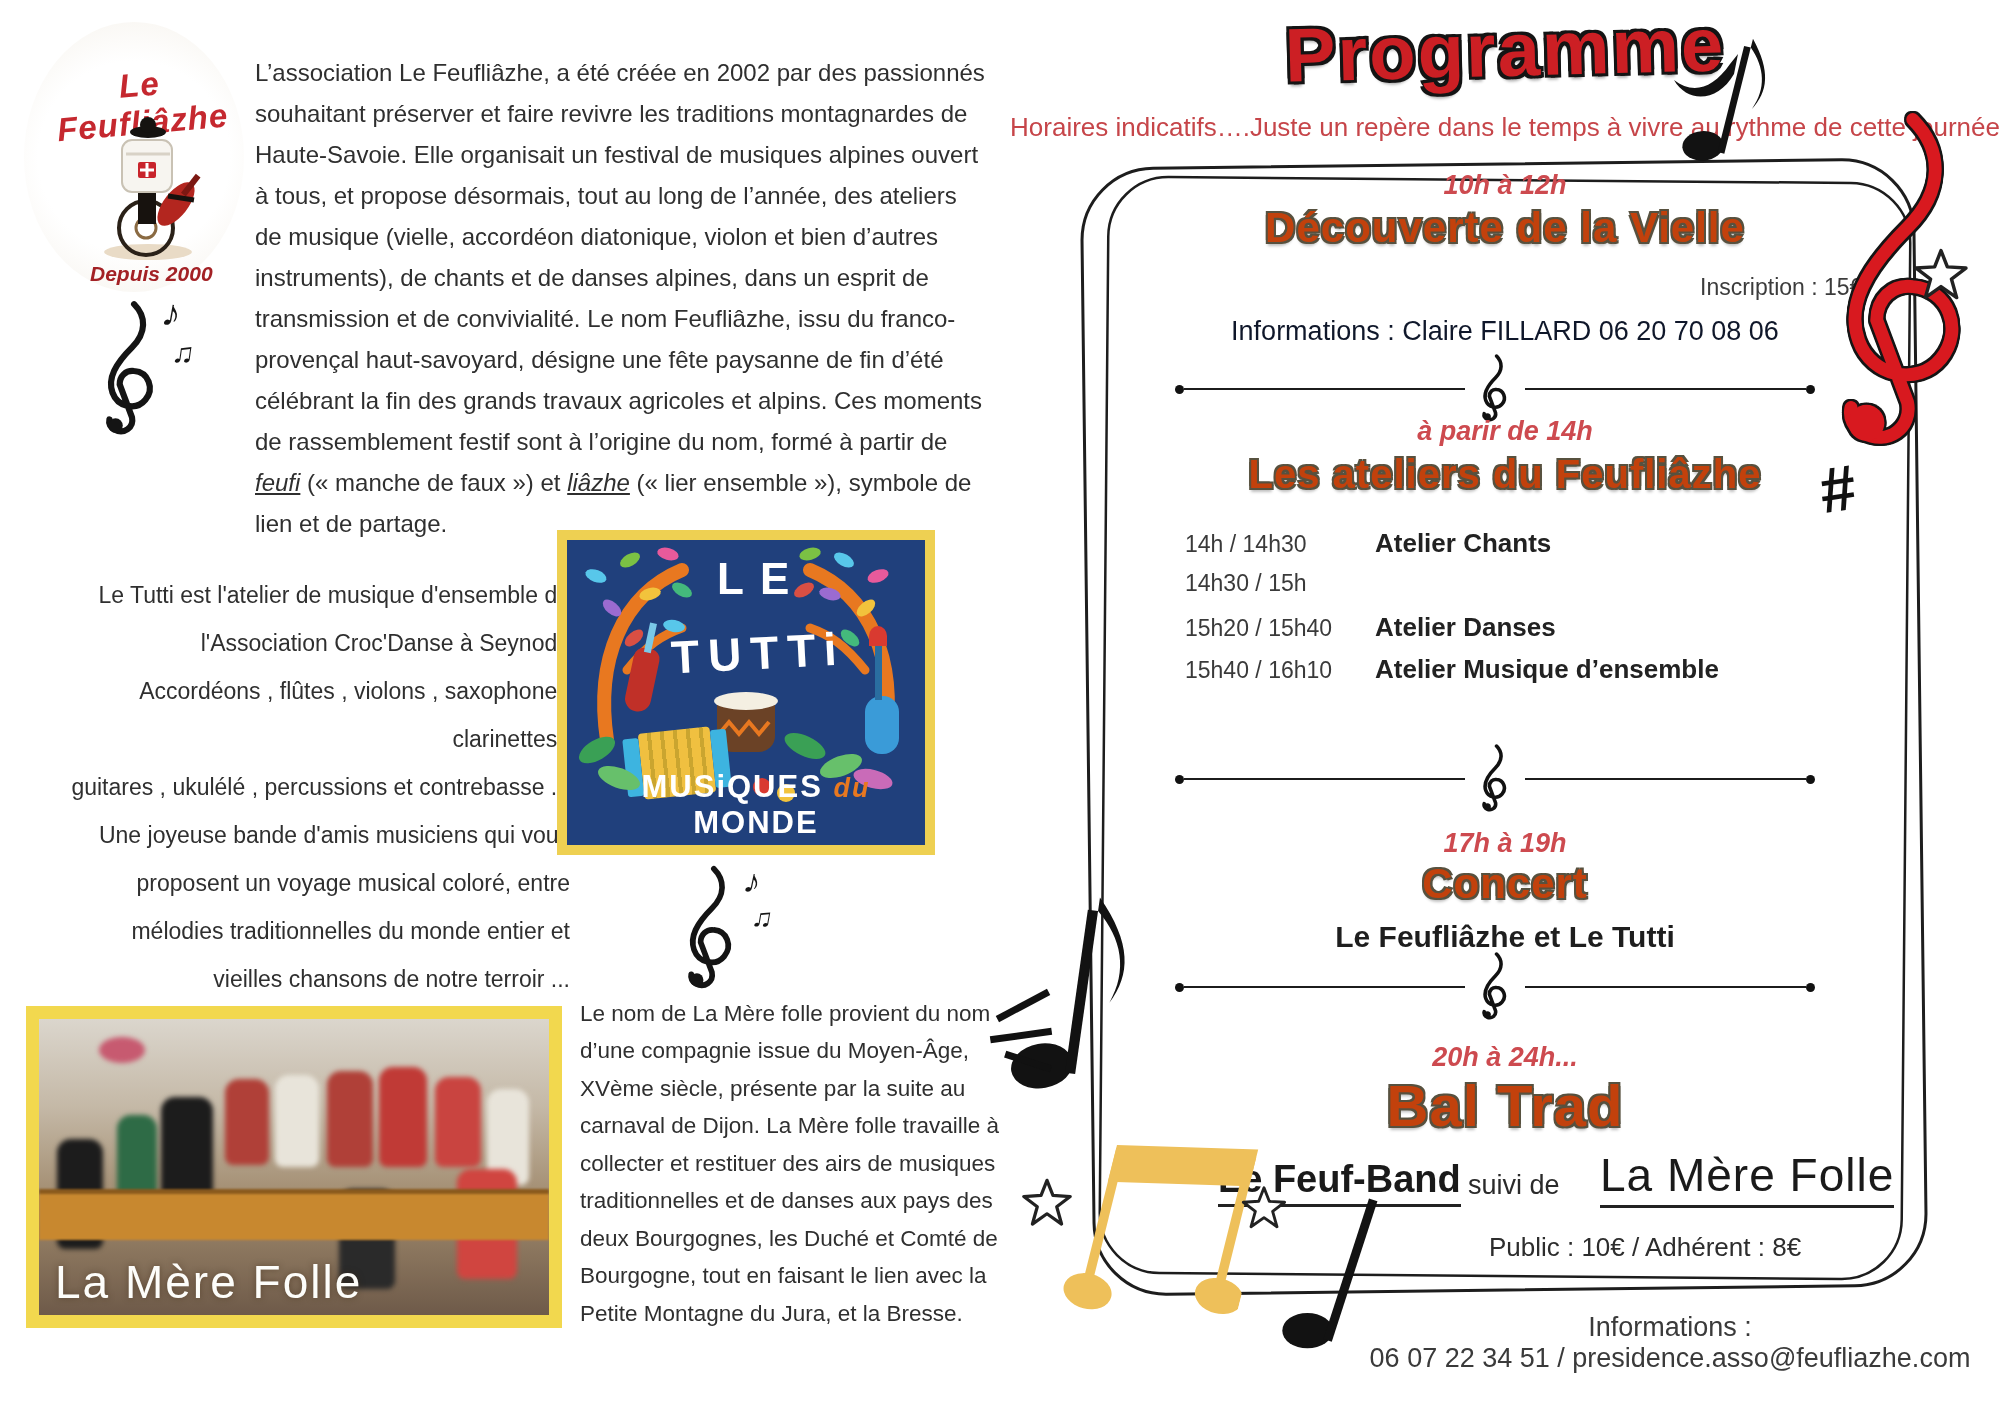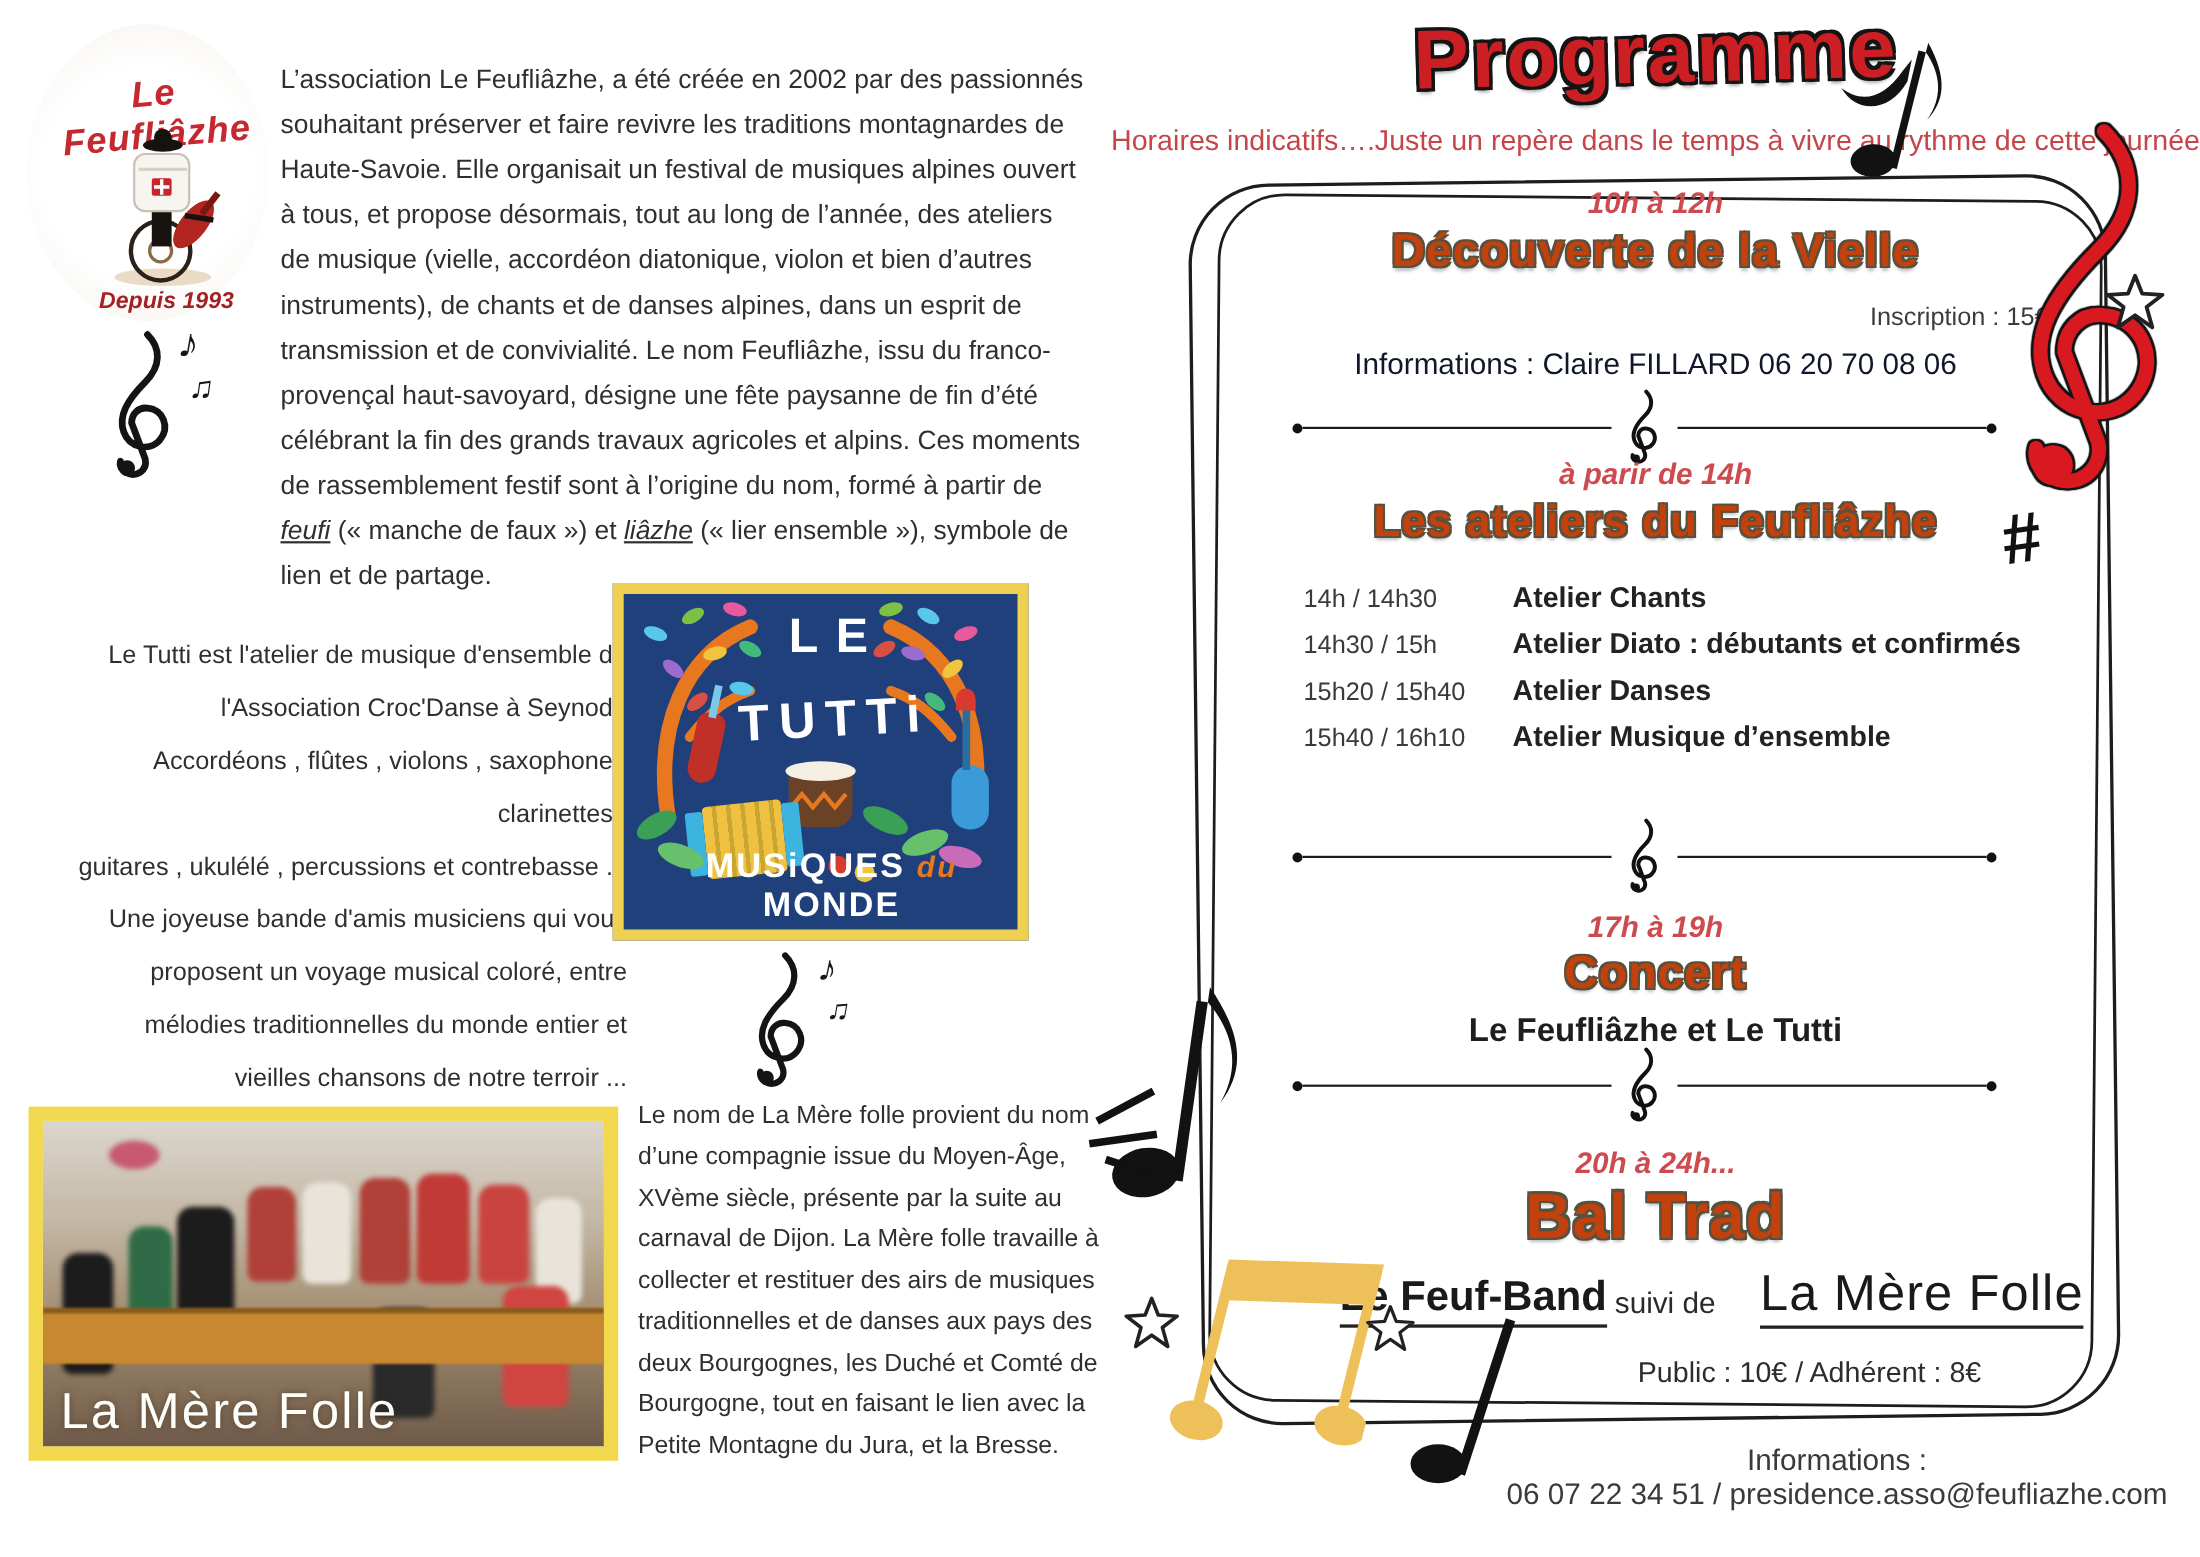--- a/index.html
+++ b/index.html
@@ -111,21 +111,21 @@
       </g>
       <rect x="34" y="28" width="50" height="52" rx="10" fill="#f7f5f0" stroke="#c9c2b4" stroke-width="2"></rect>
       <line x1="38" y1="42" x2="82" y2="42" stroke="#d8d2c6" stroke-width="3"></line>
       <rect x="50" y="50" width="18" height="16" rx="2" fill="#c8242b"></rect>
       <path d="M52 58 h14 M59 51 v14" stroke="#fff" stroke-width="3"></path>
       <ellipse cx="60" cy="20" rx="18" ry="6" fill="#151310"></ellipse>
       <circle cx="60" cy="13" r="8" fill="#151310"></circle>
       <line x1="80" y1="84" x2="106" y2="88" stroke="#17120e" stroke-width="5"></line>
     </svg>
 
-    <div class="abs logo-since">Depuis 1993</div>
+    <div class="abs logo-since">Depuis 2000</div>
 
     <svg class="abs" style="left:95px;top:295px;color:#141414" width="72" height="150" viewBox="0 0 70 140">
         <use href="#sym-clef" stroke-width="6"></use>
       </svg>
     <span class="notechar" style="left:162px;top:292px;font-size:38px;transform:rotate(10deg)">♪</span>
     <span class="notechar" style="left:172px;top:336px;font-size:30px;transform:rotate(8deg)">♫</span>
 
     <p class="abs para" id="intro-para"><span>L’association Le Feufliâzhe, a été créée en 2002 par des passionnés souhaitant préserver et faire revivre les traditions montagnardes de Haute-Savoie. Elle organisait un festival de musiques alpines ouvert à tous, et propose désormais, tout au long de l’année, des ateliers de musique (vielle, accordéon diatonique, violon et bien d’autres instruments), de chants et de danses alpines, dans un esprit de transmission et de convivialité. Le nom Feufliâzhe, issu du franco-provençal haut-savoyard, désigne une fête paysanne de fin d’été célébrant la fin des grands travaux agricoles et alpins. Ces moments de rassemblement festif sont à l’origine du nom, formé à partir de </span><span class="u">feufi</span><span> (« manche de faux ») et </span><span class="u">liâzhe</span><span> (« lier ensemble »), symbole de lien et de partage.</span></p>
 
     <p class="abs para" id="tutti-para">Le Tutti est l'atelier de musique d'ensemble de
@@ -250,21 +250,20 @@
     <div class="center red-time" style="top:416px">à parir de 14h</div>
     <div class="center yellow-head" style="top:452px;font-size:40px">Les ateliers du Feufliâzhe</div>
 
     <div class="abs" style="left:185px;top:528px;width:700px">
       <div class="atelier-row">
         <span class="a-time">14h / 14h30</span>
         <span class="a-label">Atelier Chants</span>
       </div>
       <div class="atelier-row">
         <span class="a-time">14h30 / 15h</span>
-        <span class="a-label">Atelier Diato : débutants et confirmés</span>
       </div>
       <div class="atelier-row">
         <span class="a-time">15h20 / 15h40</span>
         <span class="a-label">Atelier Danses</span>
       </div>
       <div class="atelier-row">
         <span class="a-time">15h40 / 16h10</span>
         <span class="a-label">Atelier Musique d’ensemble</span>
       </div>
     </div>

